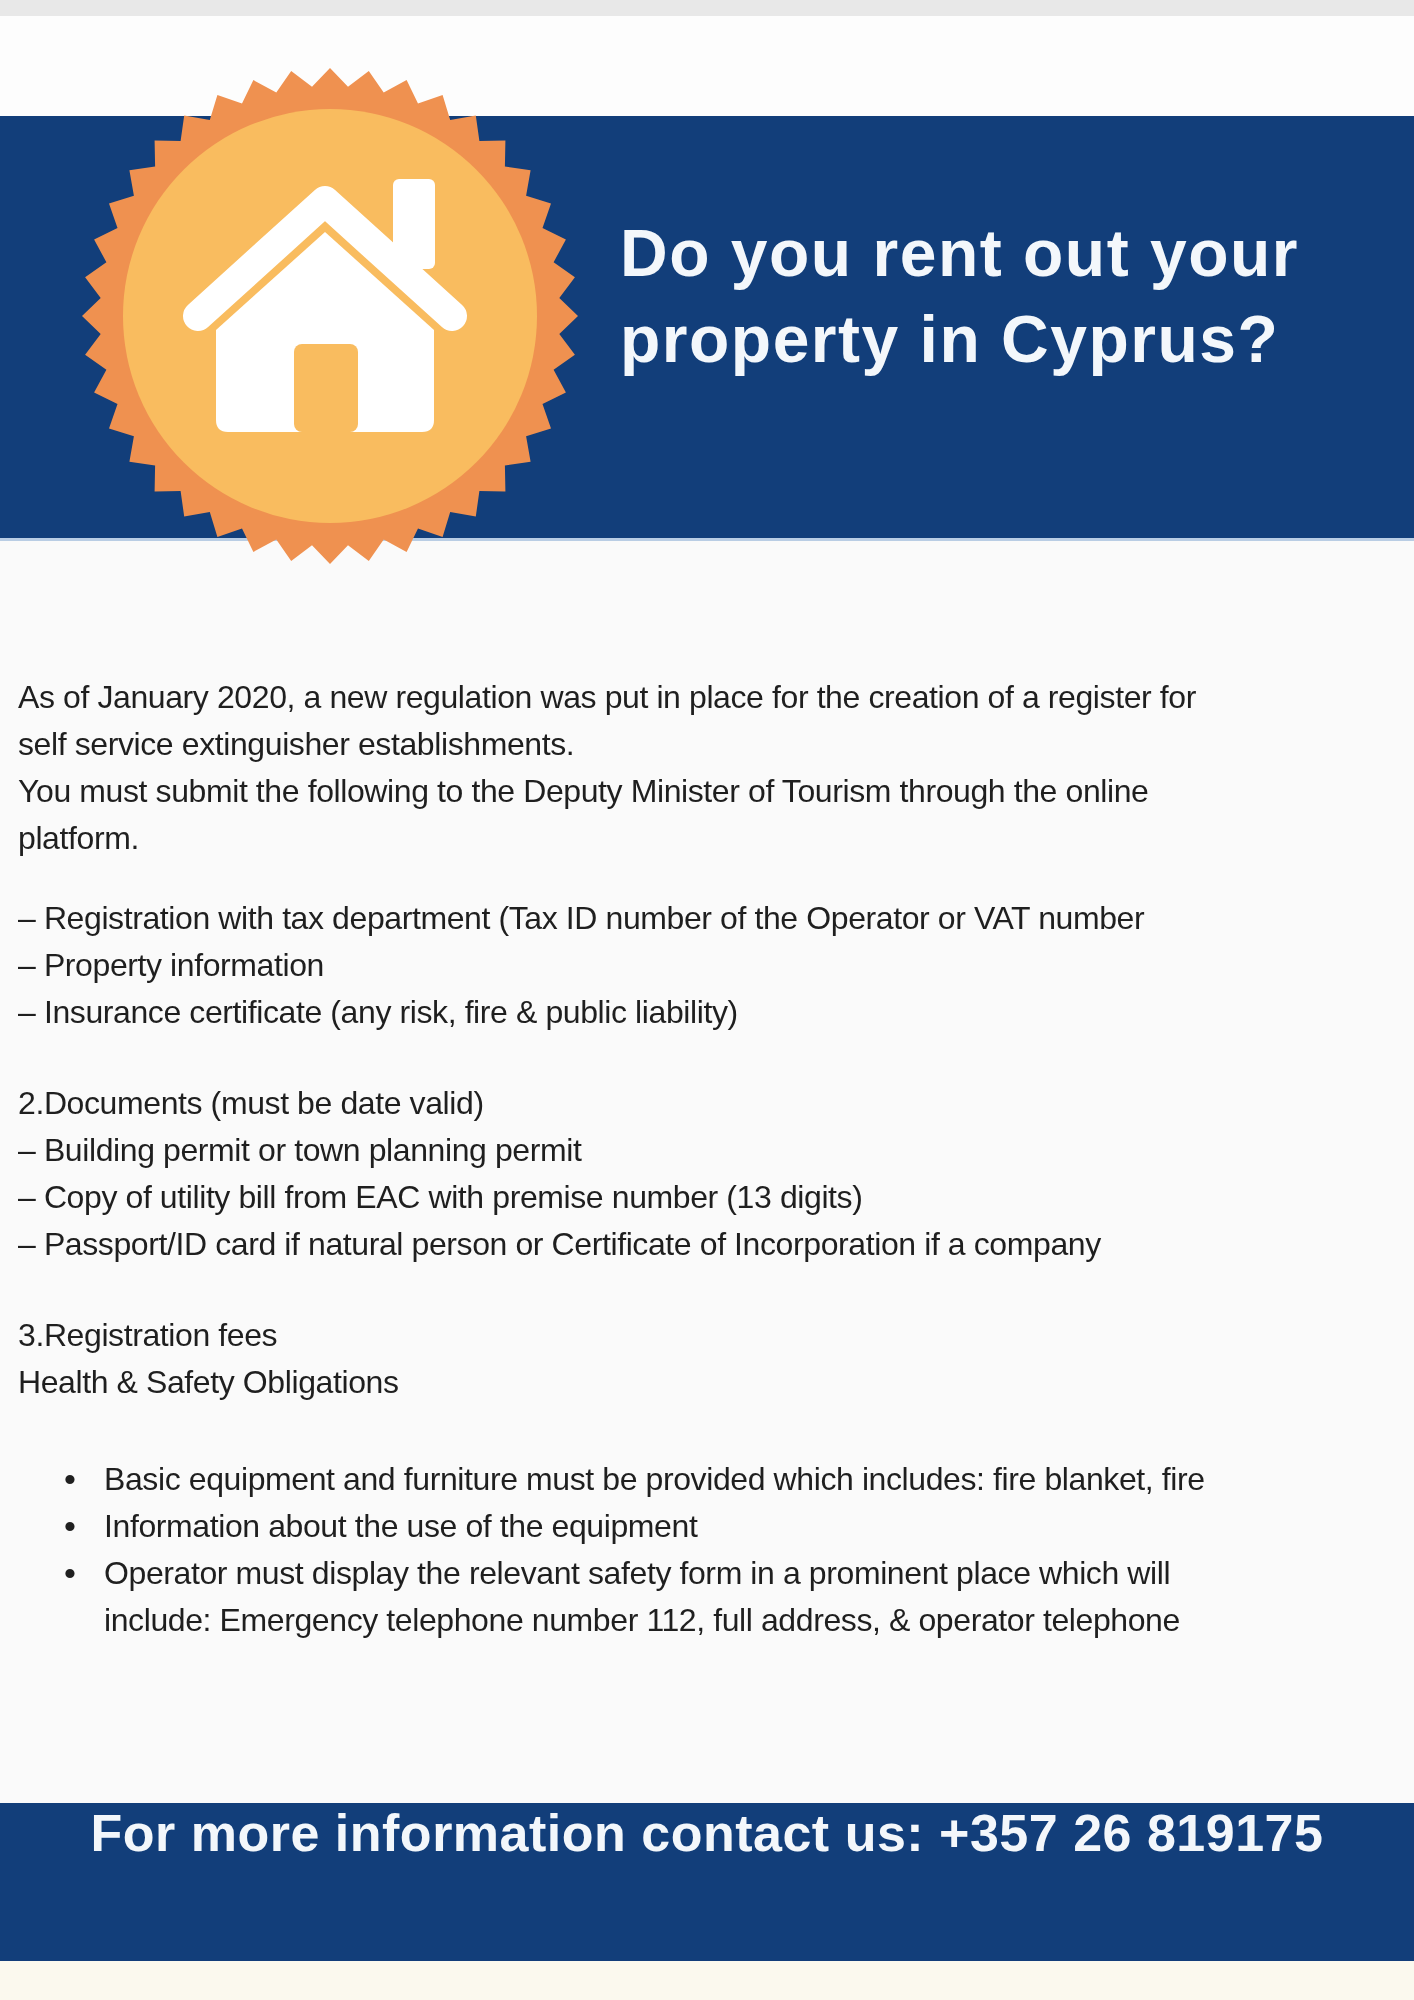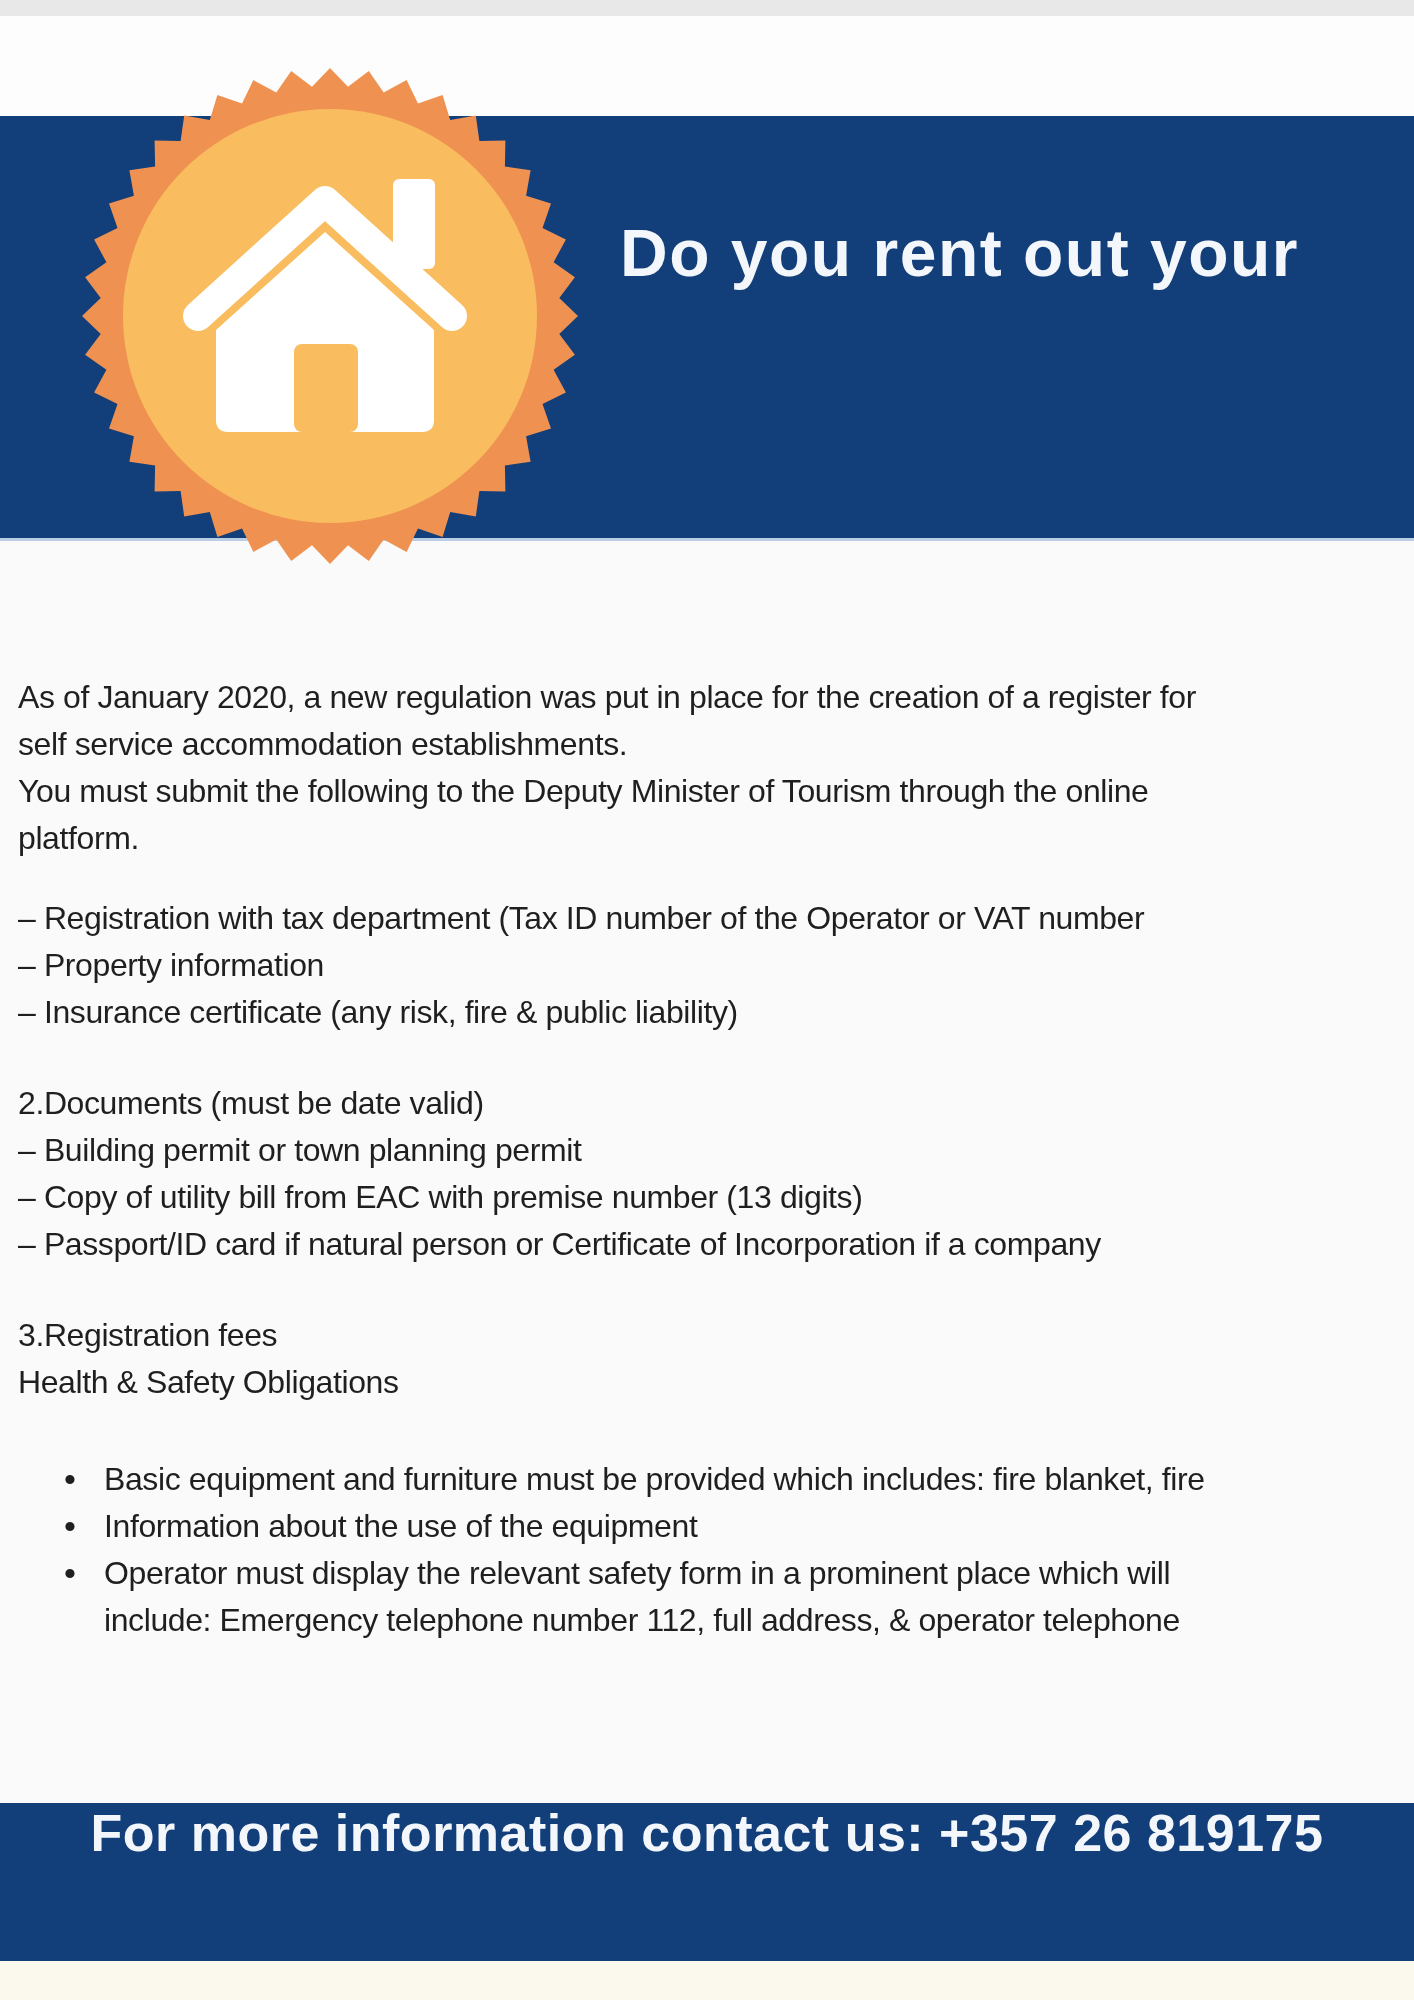--- a/index.html
+++ b/index.html
@@ -82,41 +82,42 @@
 </head>
 <body>
 
 <div class="page">
 
   <div class="top-strip"></div>
 
   <div class="header-banner">
     <div class="page-title">
       <div>Do you rent out your</div>
+      <div>property in Cyprus?</div>
     </div>
   </div>
 
   <div class="badge">
     <svg viewBox="0 0 500 500">
       <polygon id="scallop" class="fill-ring" points="498.0,250.0 479.3,268.0 494.9,288.8 473.6,303.7 485.9,326.6 462.5,338.0 471.0,362.6 446.1,370.2 450.6,395.8 424.9,399.4 425.4,425.4 399.4,424.9 395.8,450.6 370.2,446.1 362.6,471.0 338.0,462.5 326.6,485.9 303.7,473.6 288.8,494.9 268.0,479.3 250.0,498.0 232.0,479.3 211.2,494.9 196.3,473.6 173.4,485.9 162.0,462.5 137.4,471.0 129.8,446.1 104.2,450.6 100.6,424.9 74.6,425.4 75.1,399.4 49.4,395.8 53.9,370.2 29.0,362.6 37.5,338.0 14.1,326.6 26.4,303.7 5.1,288.8 20.7,268.0 2.0,250.0 20.7,232.0 5.1,211.2 26.4,196.3 14.1,173.4 37.5,162.0 29.0,137.4 53.9,129.8 49.4,104.2 75.1,100.6 74.6,74.6 100.6,75.1 104.2,49.4 129.8,53.9 137.4,29.0 162.0,37.5 173.4,14.1 196.3,26.4 211.2,5.1 232.0,20.7 250.0,2.0 268.0,20.7 288.8,5.1 303.7,26.4 326.6,14.1 338.0,37.5 362.6,29.0 370.2,53.9 395.8,49.4 399.4,75.1 425.4,74.6 424.9,100.6 450.6,104.2 446.1,129.8 471.0,137.4 462.5,162.0 485.9,173.4 473.6,196.3 494.9,211.2 479.3,232.0"></polygon>
       <circle cx="250" cy="250" r="207" class="fill-inner"></circle>
       <g>
         <rect x="313" y="113" width="42" height="90" rx="6" fill="#ffffff"></rect>
         <path class="roof-stroke" d="M118,250 L245,135 L372,250"></path>
         <path fill="#ffffff" d="M136,264 L245,166 L354,264 L354,354 Q354,366 342,366 L148,366 Q136,366 136,354 Z"></path>
         <rect x="214" y="278" width="64" height="88" rx="8" class="fill-inner"></rect>
       </g>
     </svg>
   </div>
 
   <div class="content">
 
     <div class="intro">
       <div class="line">As of January 2020, a new regulation was put in place for the creation of a register for</div>
-      <div class="line">self service accommodation establishments.</div>
+      <div class="line">self service extinguisher establishments.</div>
       <div class="line">You must submit the following to the Deputy Minister of Tourism through the online</div>
       <div class="line">platform.</div>
     </div>
 
     <div class="section">
       <div class="line">– Registration with tax department (Tax ID number of the Operator or VAT number</div>
       <div class="line">– Property information</div>
       <div class="line">– Insurance certificate (any risk, fire &amp; public liability)</div>
     </div>
 

